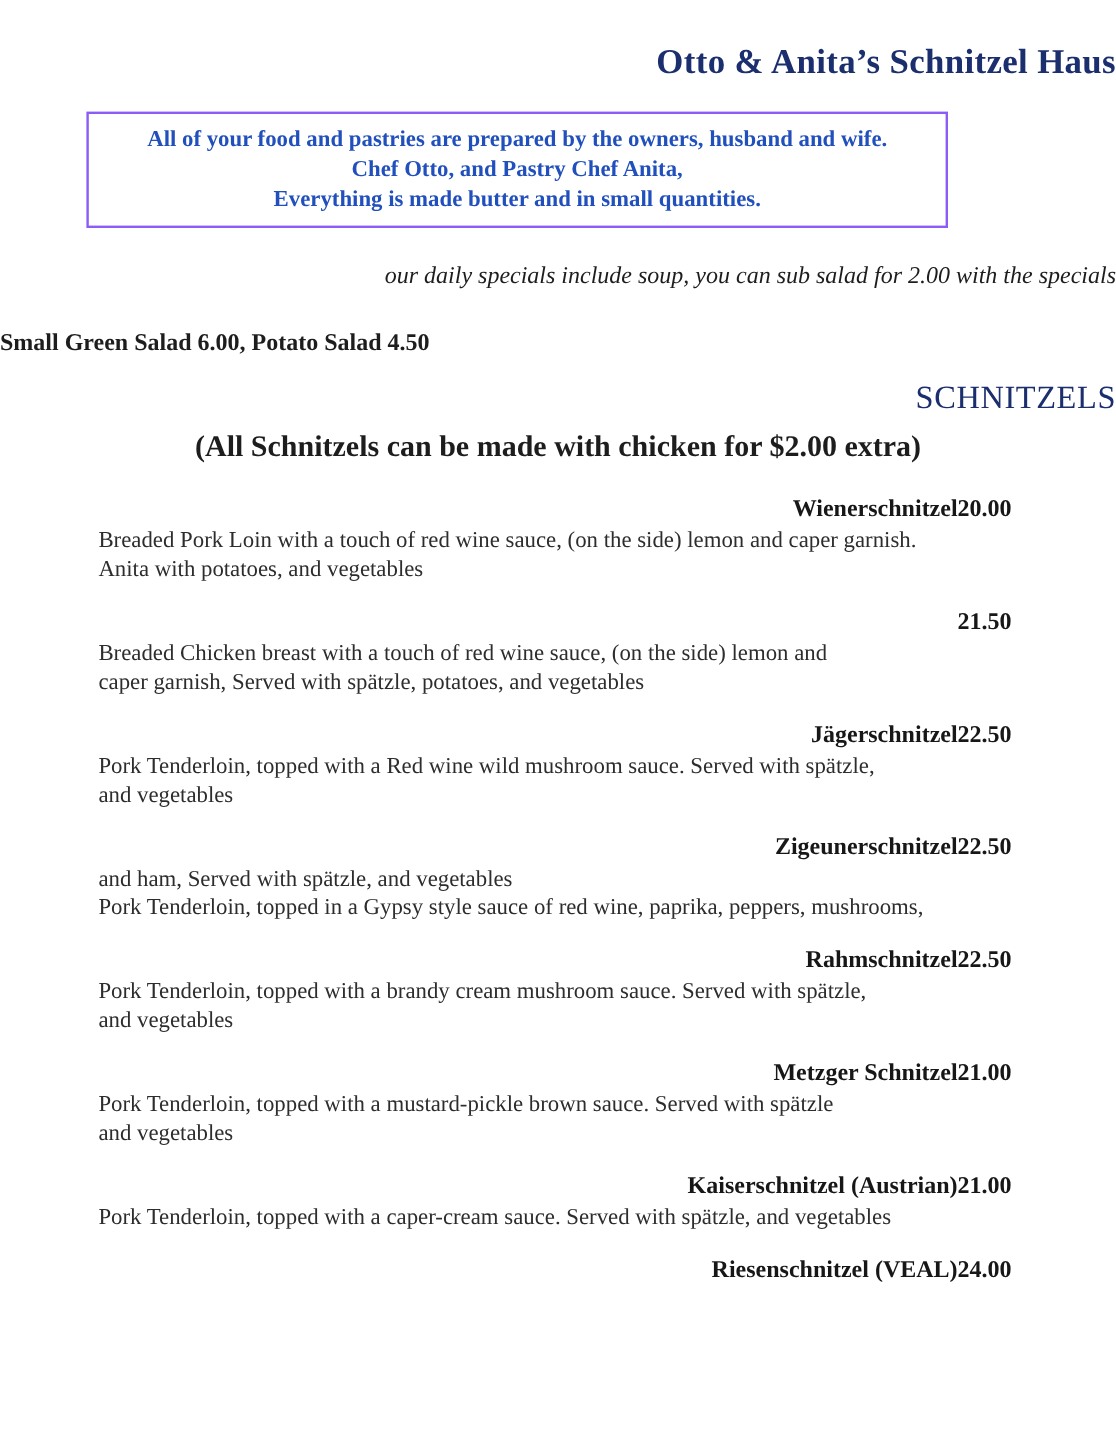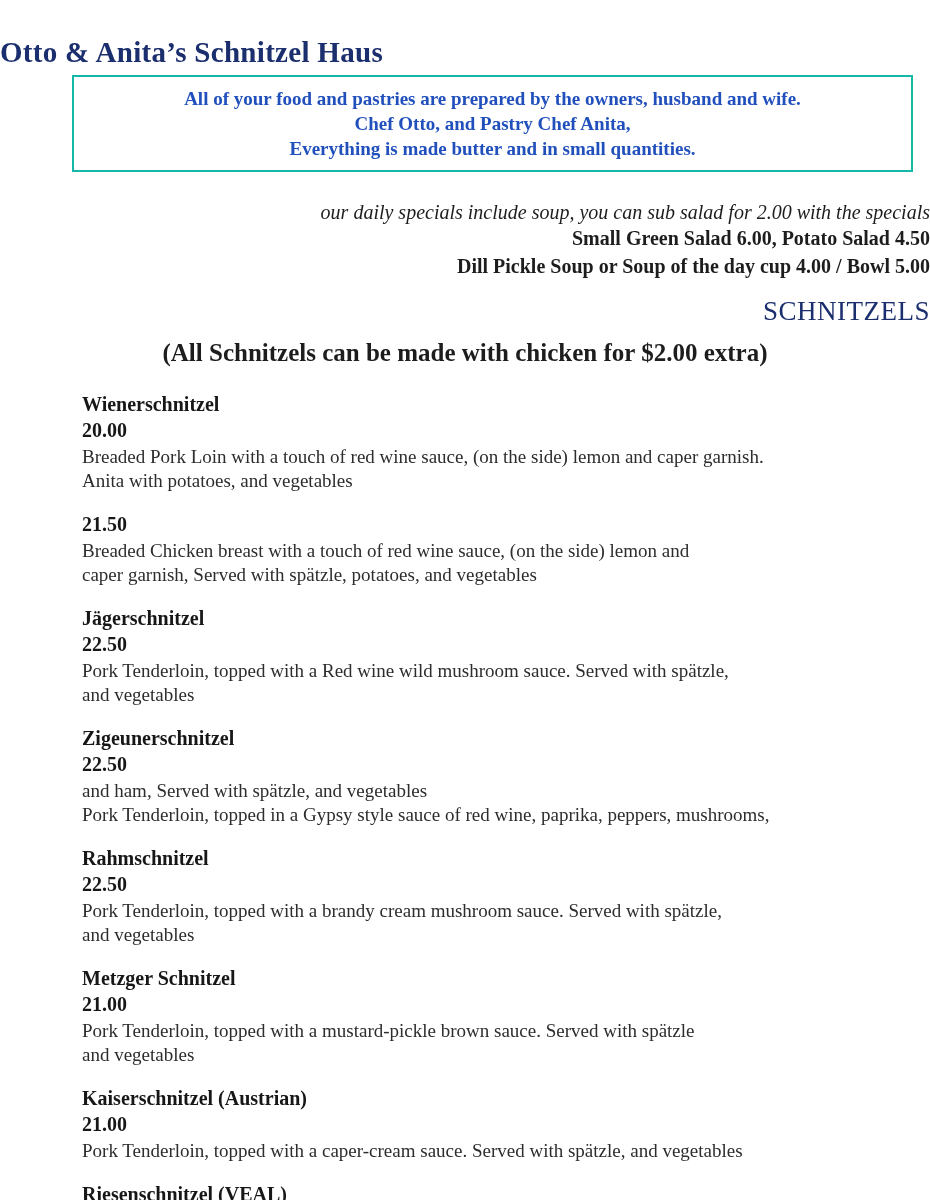--- a/index.html
+++ b/index.html
@@ -9,50 +9,51 @@
   }
   body {
     width: 930px;
     height: 1200px;
     font-family: "Liberation Serif", serif;
     color: #1a1a1a;
     overflow: hidden;
   }
   .page-title {
     margin: 36px 0 0 0;
-    text-align: left;
+    text-align: right;
     font-size: 29px;
     font-weight: bold;
     color: var(--navy, #1b2e6d);
     letter-spacing: 0.3px;
   }
   .intro-box {
     box-sizing: border-box;
-    margin: 6px 0 0 72px;
-    width: 841px;
-    border: 2px solid #14b8a6;
+    margin: 24px 0 0 72px;
+    width: 718px;
+    border: 2px solid #8b5cf6;
     padding: 9px 10px 9px 10px;
     text-align: center;
     background: #ffffff;
   }
   .intro-line {
     font-weight: bold;
     font-size: 19px;
     line-height: 25px;
     color: var(--blue, #2150bd);
   }
   .specials-note {
     margin-top: 29px;
     text-align: right;
     font-style: italic;
     font-size: 20px;
     color: #1d1d1d;
   }
   .sides {
-    text-align: right;
+    margin-top: 30px;
+    text-align: left;
     font-weight: bold;
     font-size: 20px;
     line-height: 28px;
     color: #1d1d1d;
   }
   .section-heading {
     margin: 16px 0 0 0;
     text-align: right;
     font-size: 27px;
     font-weight: normal;
@@ -73,21 +74,20 @@
     margin-bottom: 18px;
   }
   .item-head {
     display: flex;
     justify-content: flex-end;
     align-items: baseline;
     font-weight: bold;
     font-size: 20px;
     line-height: 26px;
     color: #171717;
-    flex-direction: column;
   }
   .item-desc {
     margin-top: 2px;
     font-size: 19px;
     line-height: 24px;
     color: var(--body, #2d2d2d);
   }
 </style>
 </head>
 <body>
@@ -99,21 +99,20 @@
   <div class="intro-box">
     <div class="intro-line">All of your food and pastries are prepared by the owners, husband and wife.</div>
     <div class="intro-line">Chef Otto, and Pastry Chef Anita,</div>
     <div class="intro-line">Everything is made butter and in small quantities.</div>
   </div>
 
   <div class="specials-note">our daily specials include soup, you can sub salad for 2.00 with the specials</div>
 
   <div class="sides">
     <div>Small Green Salad 6.00, Potato Salad  4.50</div>
-    <div>Dill Pickle Soup or Soup of the day cup 4.00 / Bowl 5.00</div>
   </div>
 
   <h2 class="section-heading">SCHNITZELS</h2>
 
   <div class="section-note">(All Schnitzels can be made with chicken for  $2.00 extra)</div>
 
   <div class="items">
 
     <div class="item">
       <div class="item-head">

